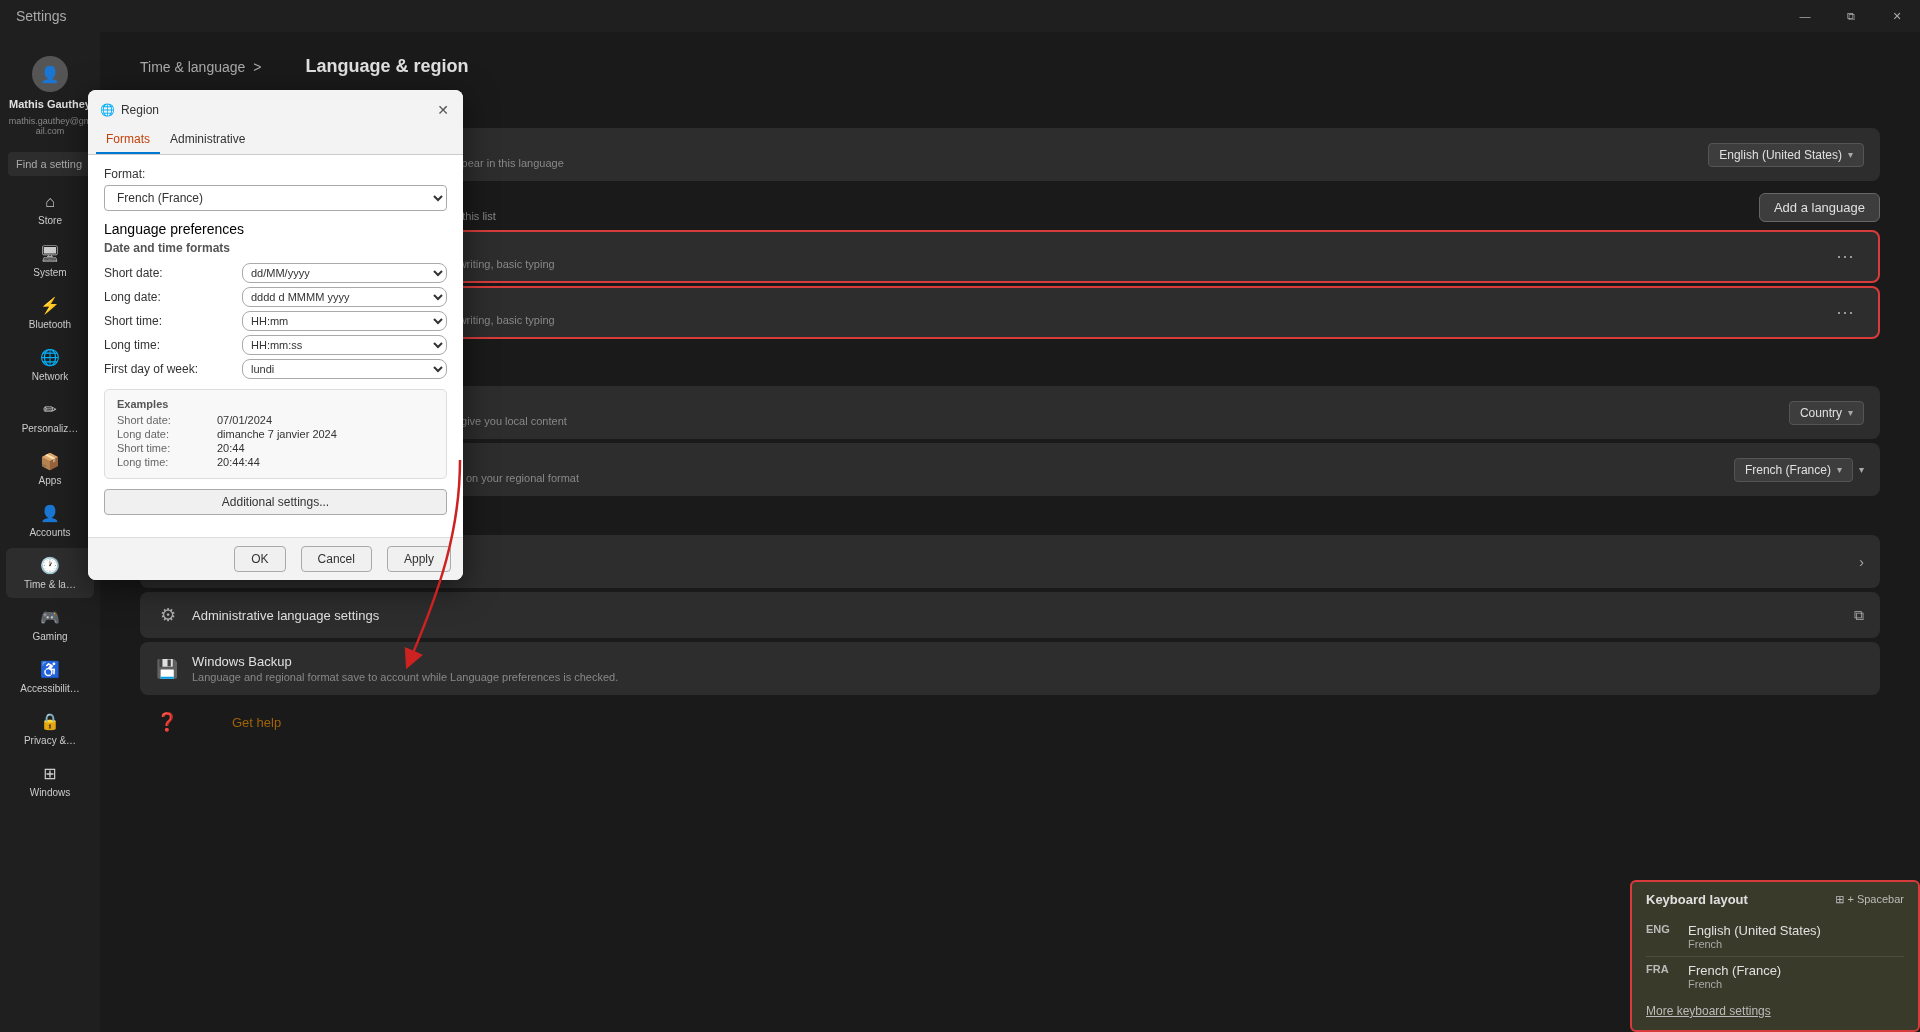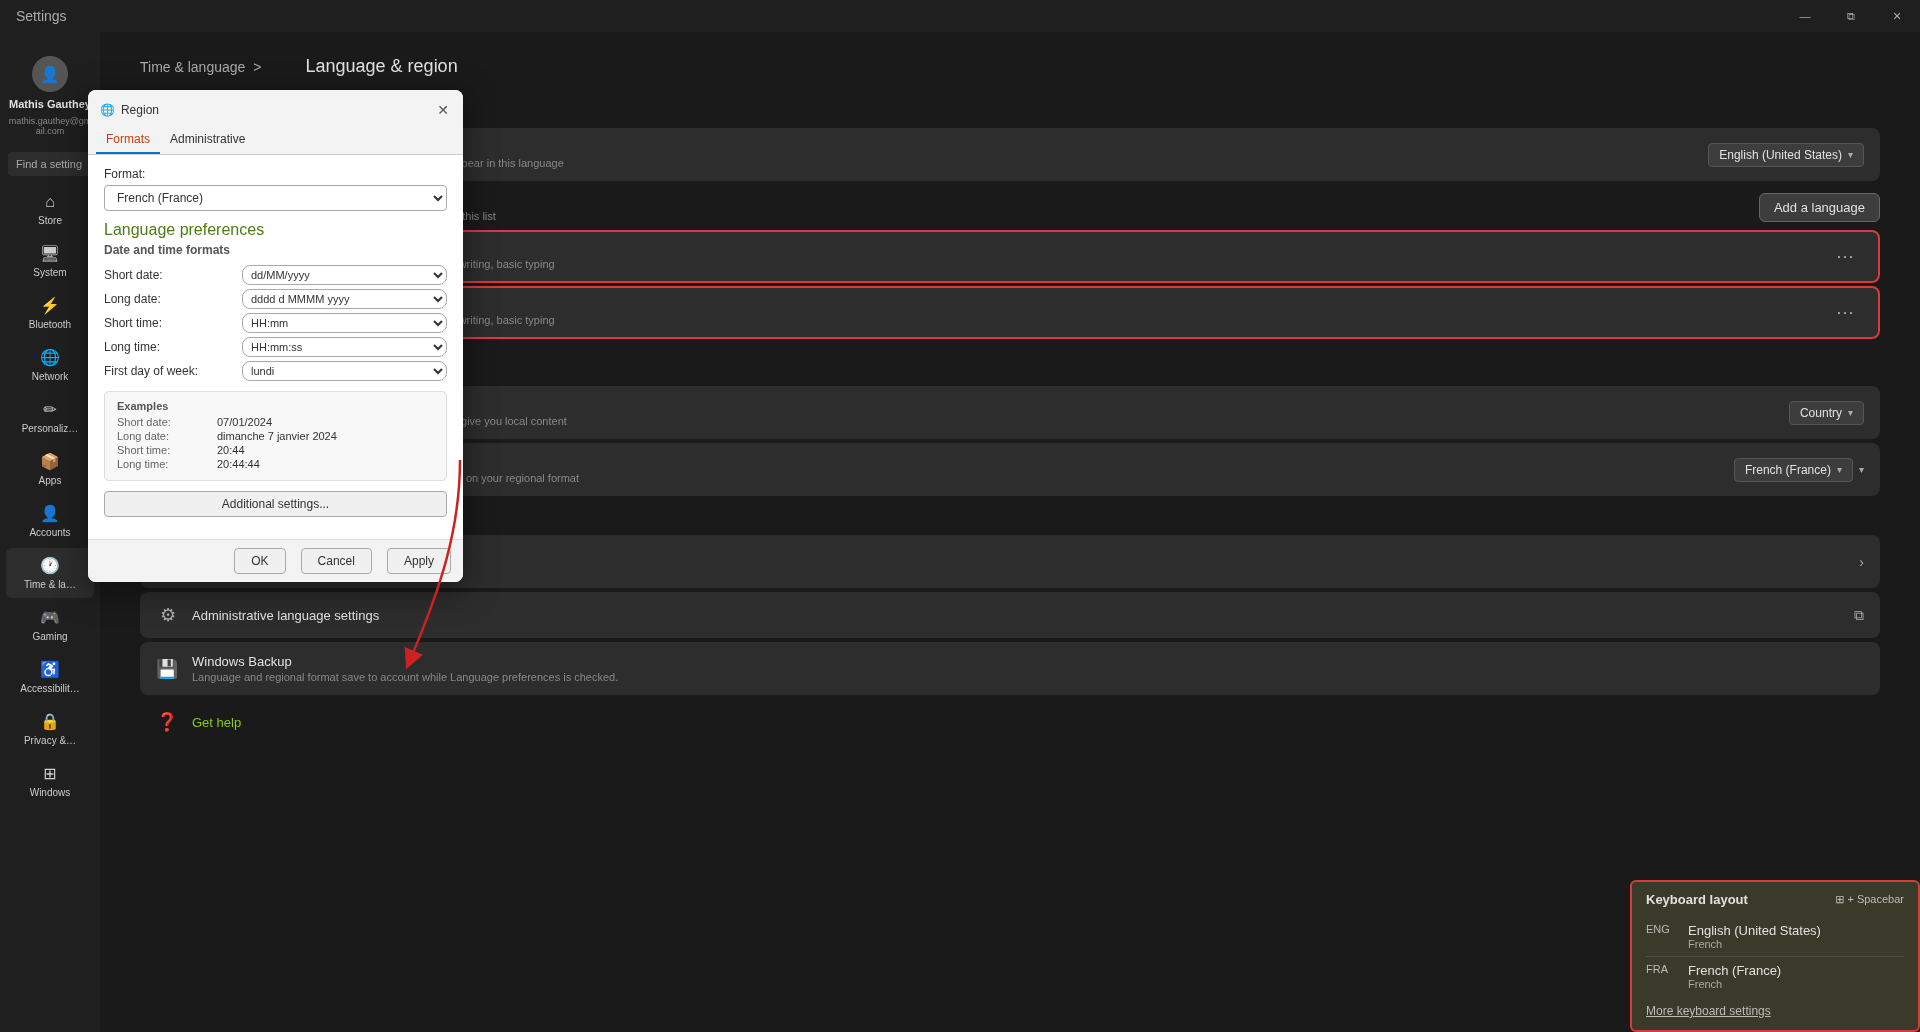--- a/index.html
+++ b/index.html
@@ -127,21 +127,21 @@
     }
 
     .breadcrumb {
       font-size: 14px;
       color: #aaa;
       margin-bottom: 24px;
       display: flex;
       align-items: center;
       gap: 8px;
     }
-    .breadcrumb .current { font-size: 18px; font-weight: 400; color: #e0e0e0; padding-left: 36px; }
+    .breadcrumb .current { font-size: 18px; font-weight: 700; color: #e0e0e0; padding-left: 36px; }
 
     .section-title {
       font-size: 13px;
       font-weight: 600;
       color: #aaa;
       margin-bottom: 12px;
     }
 
     .setting-row {
       background: #2d2d2d;
@@ -312,22 +312,22 @@
       width: 100%;
       padding: 4px 8px;
       border: 1px solid #aaa;
       border-radius: 4px;
       background: #fff;
       color: #333;
       font-size: 12px;
       margin-bottom: 10px;
     }
     .dialog-link {
-      color: #4d7c0f;
-      font-size: 16px;
+      color: #000000;
+      font-size: 14px;
       text-decoration: none;
       cursor: pointer;
     }
     .dialog-section-title {
       font-size: 12px;
       color: #555;
       font-weight: 600;
       margin-bottom: 8px;
       margin-top: 4px;
     }
@@ -425,21 +425,21 @@
       align-items: flex-start;
       gap: 10px;
       padding: 6px 0;
     }
     .kbd-item + .kbd-item { border-top: 1px solid rgba(255,255,255,0.1); }
     .kbd-lang-code {
       font-size: 11px;
       color: #bbb;
       width: 32px;
       flex-shrink: 0;
-      font-weight: 400;
+      font-weight: 700;
     }
     .kbd-lang-name { font-size: 13px; color: #e0e0e0; }
     .kbd-lang-sub { font-size: 11px; color: #aaa; }
     .kbd-more-link {
       font-size: 12px;
       color: #bbb;
       margin-top: 8px;
       cursor: pointer;
       text-decoration: underline;
     }
@@ -624,21 +624,21 @@
     <div class="nav-link-row">
       <div class="setting-icon">💾</div>
       <div class="setting-text">
         <div class="setting-name">Windows Backup</div>
         <div class="setting-desc">Language and regional format save to account while Language preferences is checked.</div>
       </div>
     </div>
 
     <div class="get-help-row">
       <div class="setting-icon">❓</div>
-      <span class="setting-name" style="color:#84cc16;">Get help</span>
+      <span class="setting-name" style="color:#a16207;margin-left:40px;">Get help</span>
     </div>
 
   </div>
 </div>
 
 <div class="dialog">
   <div class="dialog-titlebar">
     <span class="dialog-title-text">
       <span>🌐</span>
       <span>Region</span>

